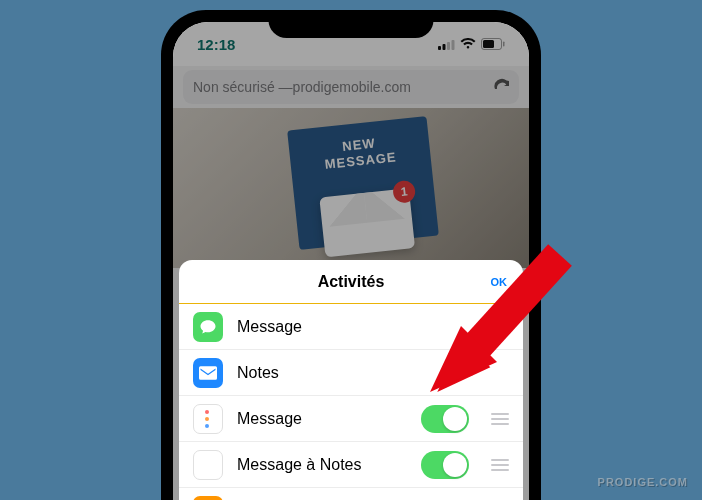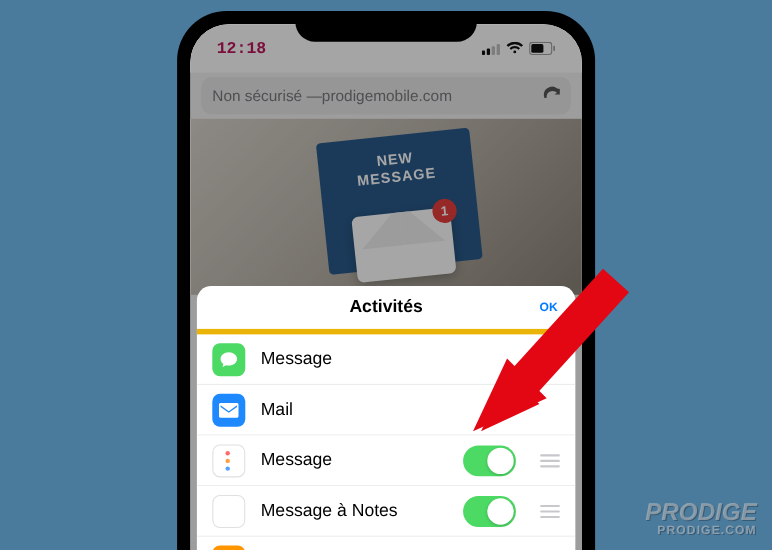--- a/index.html
+++ b/index.html
@@ -42,23 +42,22 @@
       z-index: 50;
     }
     .status-bar {
       height: 44px;
       display: flex;
       justify-content: space-between;
       align-items: center;
       padding: 0 24px;
       font-size: 15px;
       font-weight: 600;
-      color: #be185d;
+      color: #0f766e;
       background: rgba(255,255,255,0.9);
-      font-family: Liberation Mono, monospace;
     }
     .status-icons { display: flex; gap: 5px; align-items: center; }
     .url-bar {
       margin: 4px 10px;
       background: #e7e7e9;
       border-radius: 9px;
       height: 34px;
       display: flex;
       align-items: center;
       justify-content: center;
@@ -132,21 +131,21 @@
       background: #fff;
       border-radius: 13px;
       z-index: 10;
       overflow: hidden;
     }
     .sheet-header {
       display: flex;
       align-items: center;
       justify-content: center;
       height: 44px;
-      border-bottom: 5px solid #eab308;
+      border-bottom: 1px solid #eab308;
       position: relative;
     }
     .sheet-title { font-size: 16px; font-weight: 600; color: #000; }
     .ok-btn {
       position: absolute;
       right: 16px;
       color: #007aff;
       font-size: 11px;
       font-weight: 600;
     }
@@ -285,21 +284,21 @@
         </div>
         <span class="label">Message</span>
       </div>
 
       <div class="row">
         <div class="icon-app icon-mail">
           <svg viewBox="0 0 24 18">
               <path d="M2 0h20a2 2 0 012 2v14a2 2 0 01-2 2H2a2 2 0 01-2-2V2a2 2 0 012-2zm10 10L2 3v2l10 7 10-7V3z"></path>
             </svg>
         </div>
-        <span class="label">Mail</span>
+        <span class="label">Notes</span>
       </div>
 
       <div class="row">
         <div class="icon-app icon-reminders">
           <div class="dot-row">
               <span style="background:#ff6b6b"></span>
               <div class="line"></div>
             </div>
           <div class="dot-row">
               <span style="background:#ff9f43"></span>
@@ -353,15 +352,14 @@
 
 <svg class="arrow" width="180" height="170" viewBox="0 0 180 170">
   <g transform="rotate(0)">
     <path d="M 155 15 L 55 125" stroke="#e30613" stroke-width="32" fill="none"></path>
     <path d="M 30 150 L 85 130 L 60 100 Z" fill="#e30613" transform="rotate(-5 55 125)"></path>
     <path d="M 25 152 L 92 122 L 56 86 Z" fill="#e30613"></path>
   </g>
 </svg>
 
 <div class="watermark">
-  <span>PRODIGE</span>
   <span class="sub">PRODIGE.COM</span>
 </div>
 
 </body></html>

